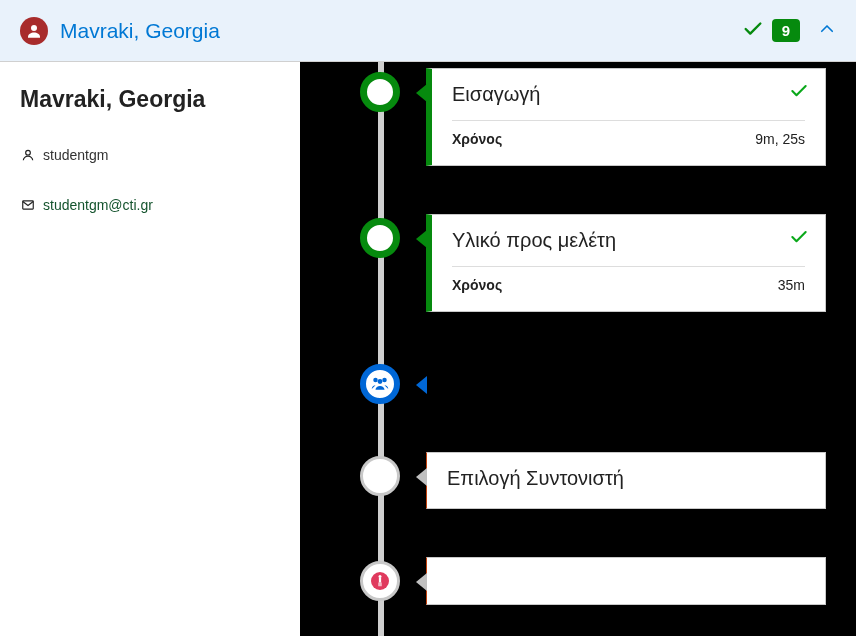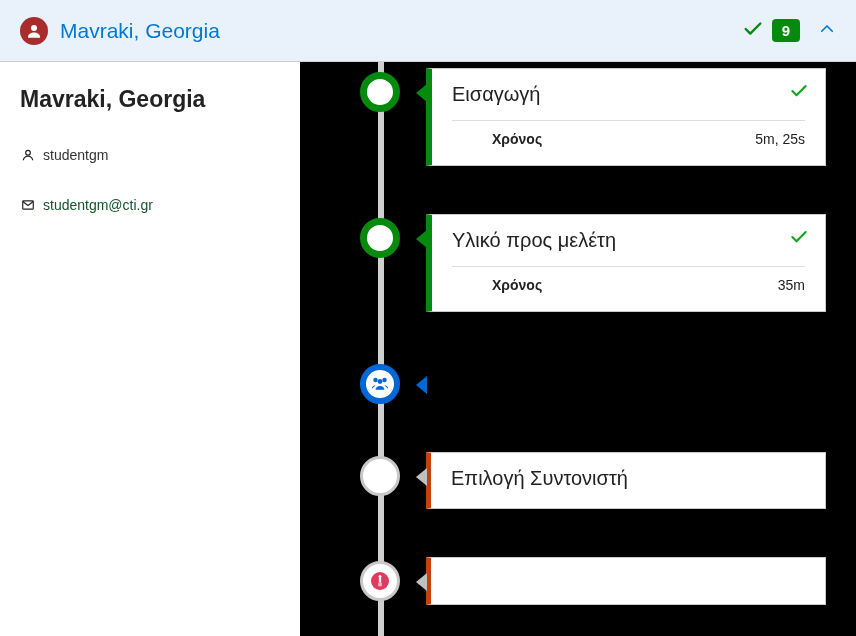--- a/index.html
+++ b/index.html
@@ -148,21 +148,21 @@
     flex: 1;
     background: #fff;
     border: 1px solid #c9c9c9;
     margin-left: -1px;
     padding: 14px 20px 18px 20px;
     position: relative;
     min-height: 48px;
   }
   .card.bar-green { border-left: 6px solid #068a0e; }
   .card.bar-blue  { border-left: 6px solid #0067d6; }
-  .card.bar-gray  { border-left: 5px solid #c2410c; }
+  .card.bar-gray  { border-left: 1px solid #c2410c; }
   .card-title {
     font-size: 20px;
     color: #222;
     font-weight: 400;
   }
   .card-check {
     position: absolute;
     right: 16px;
     top: 12px;
     color: #0aa81a;
@@ -170,21 +170,20 @@
   .card-divider {
     border: none;
     border-top: 1px solid #ddd;
     margin: 14px 0 10px 0;
   }
   .card-meta {
     display: flex;
     justify-content: space-between;
     font-size: 14px;
     color: #222;
-    margin-left: 40px;
   }
   .card-meta .lbl { font-weight: 700; }
 
   .timeline-wrap::-webkit-scrollbar { width: 10px; }
 </style>
 </head>
 <body>
 
 <div class="header">
   <div class="avatar">
@@ -242,21 +241,21 @@
       <div class="card bar-green">
         <span class="card-check">
           <svg width="20" height="20" viewBox="0 0 24 24" fill="none" stroke="currentColor" stroke-width="2.5" stroke-linecap="round" stroke-linejoin="round">
               <polyline points="4 12 9 17 20 6"></polyline>
             </svg>
         </span>
         <div class="card-title">Εισαγωγή</div>
         <hr class="card-divider">
         <div class="card-meta">
           <span class="lbl">Χρόνος</span>
-          <span>5m, 25s</span>
+          <span>9m, 25s</span>
         </div>
       </div>
     </div>
 
     <div class="step">
       <div class="step-node green"></div>
       <div class="arrow green"></div>
       <div class="card bar-green">
         <span class="card-check">
           <svg width="20" height="20" viewBox="0 0 24 24" fill="none" stroke="currentColor" stroke-width="2.5" stroke-linecap="round" stroke-linejoin="round">

